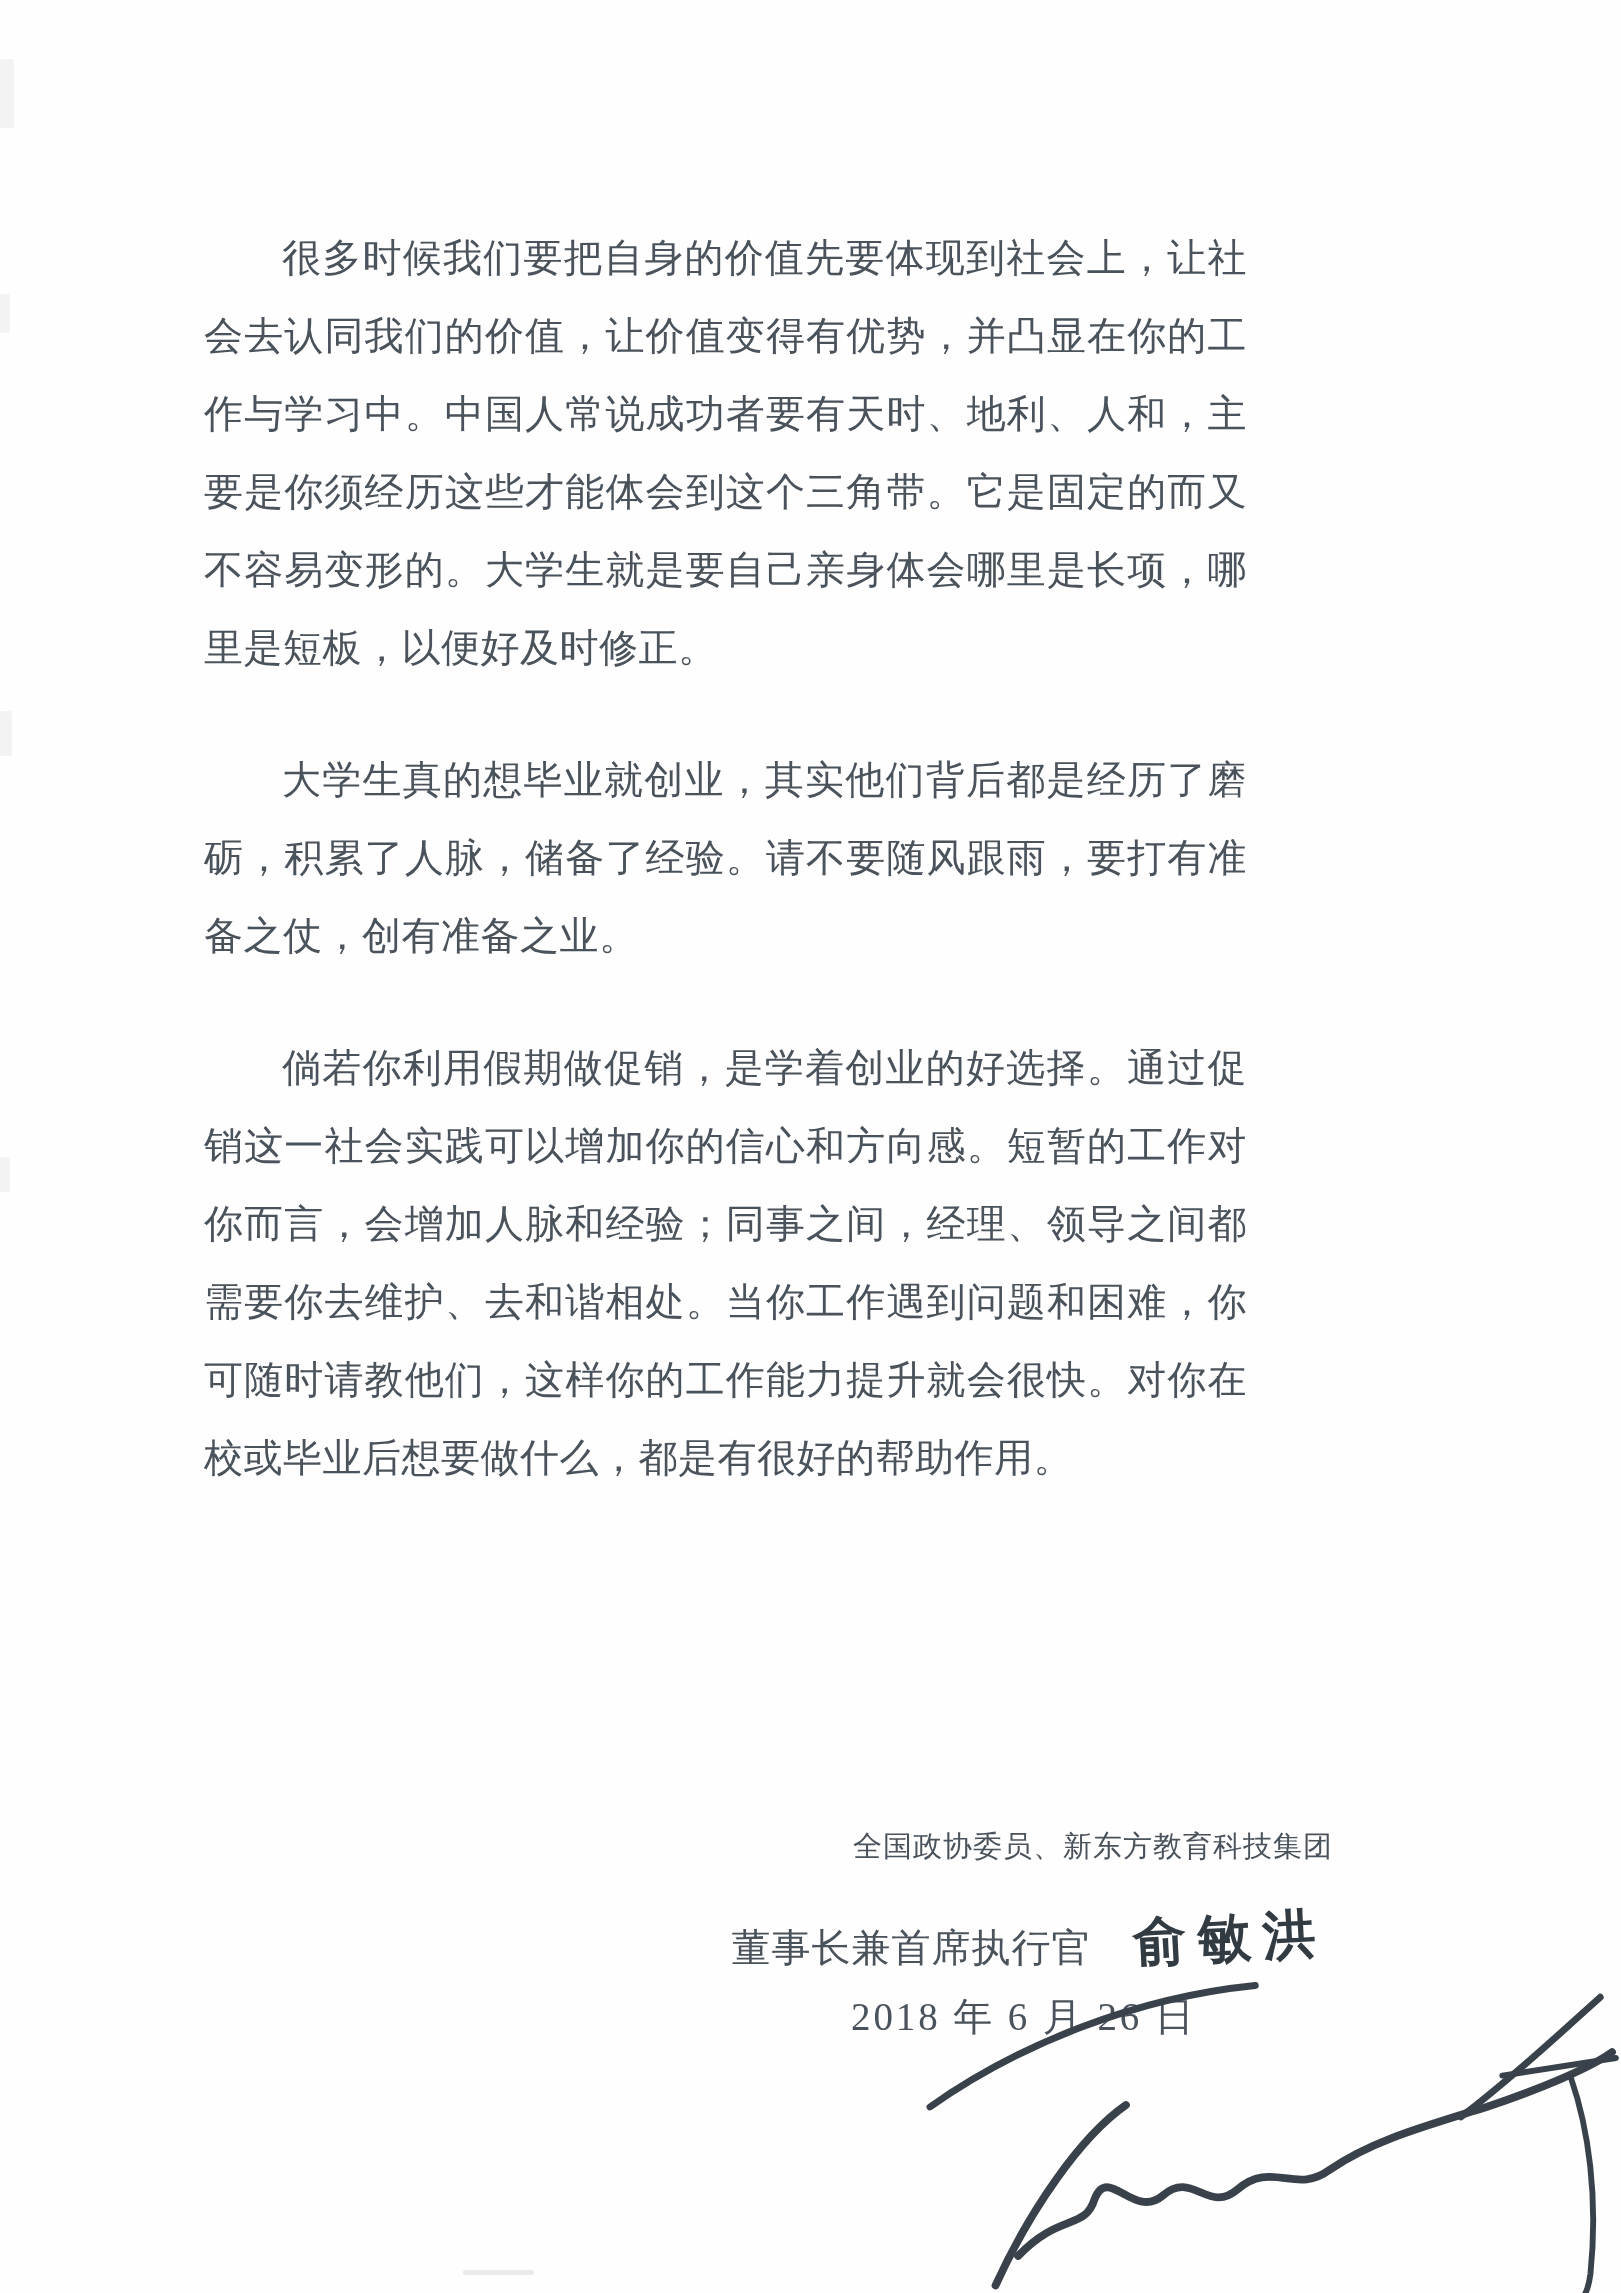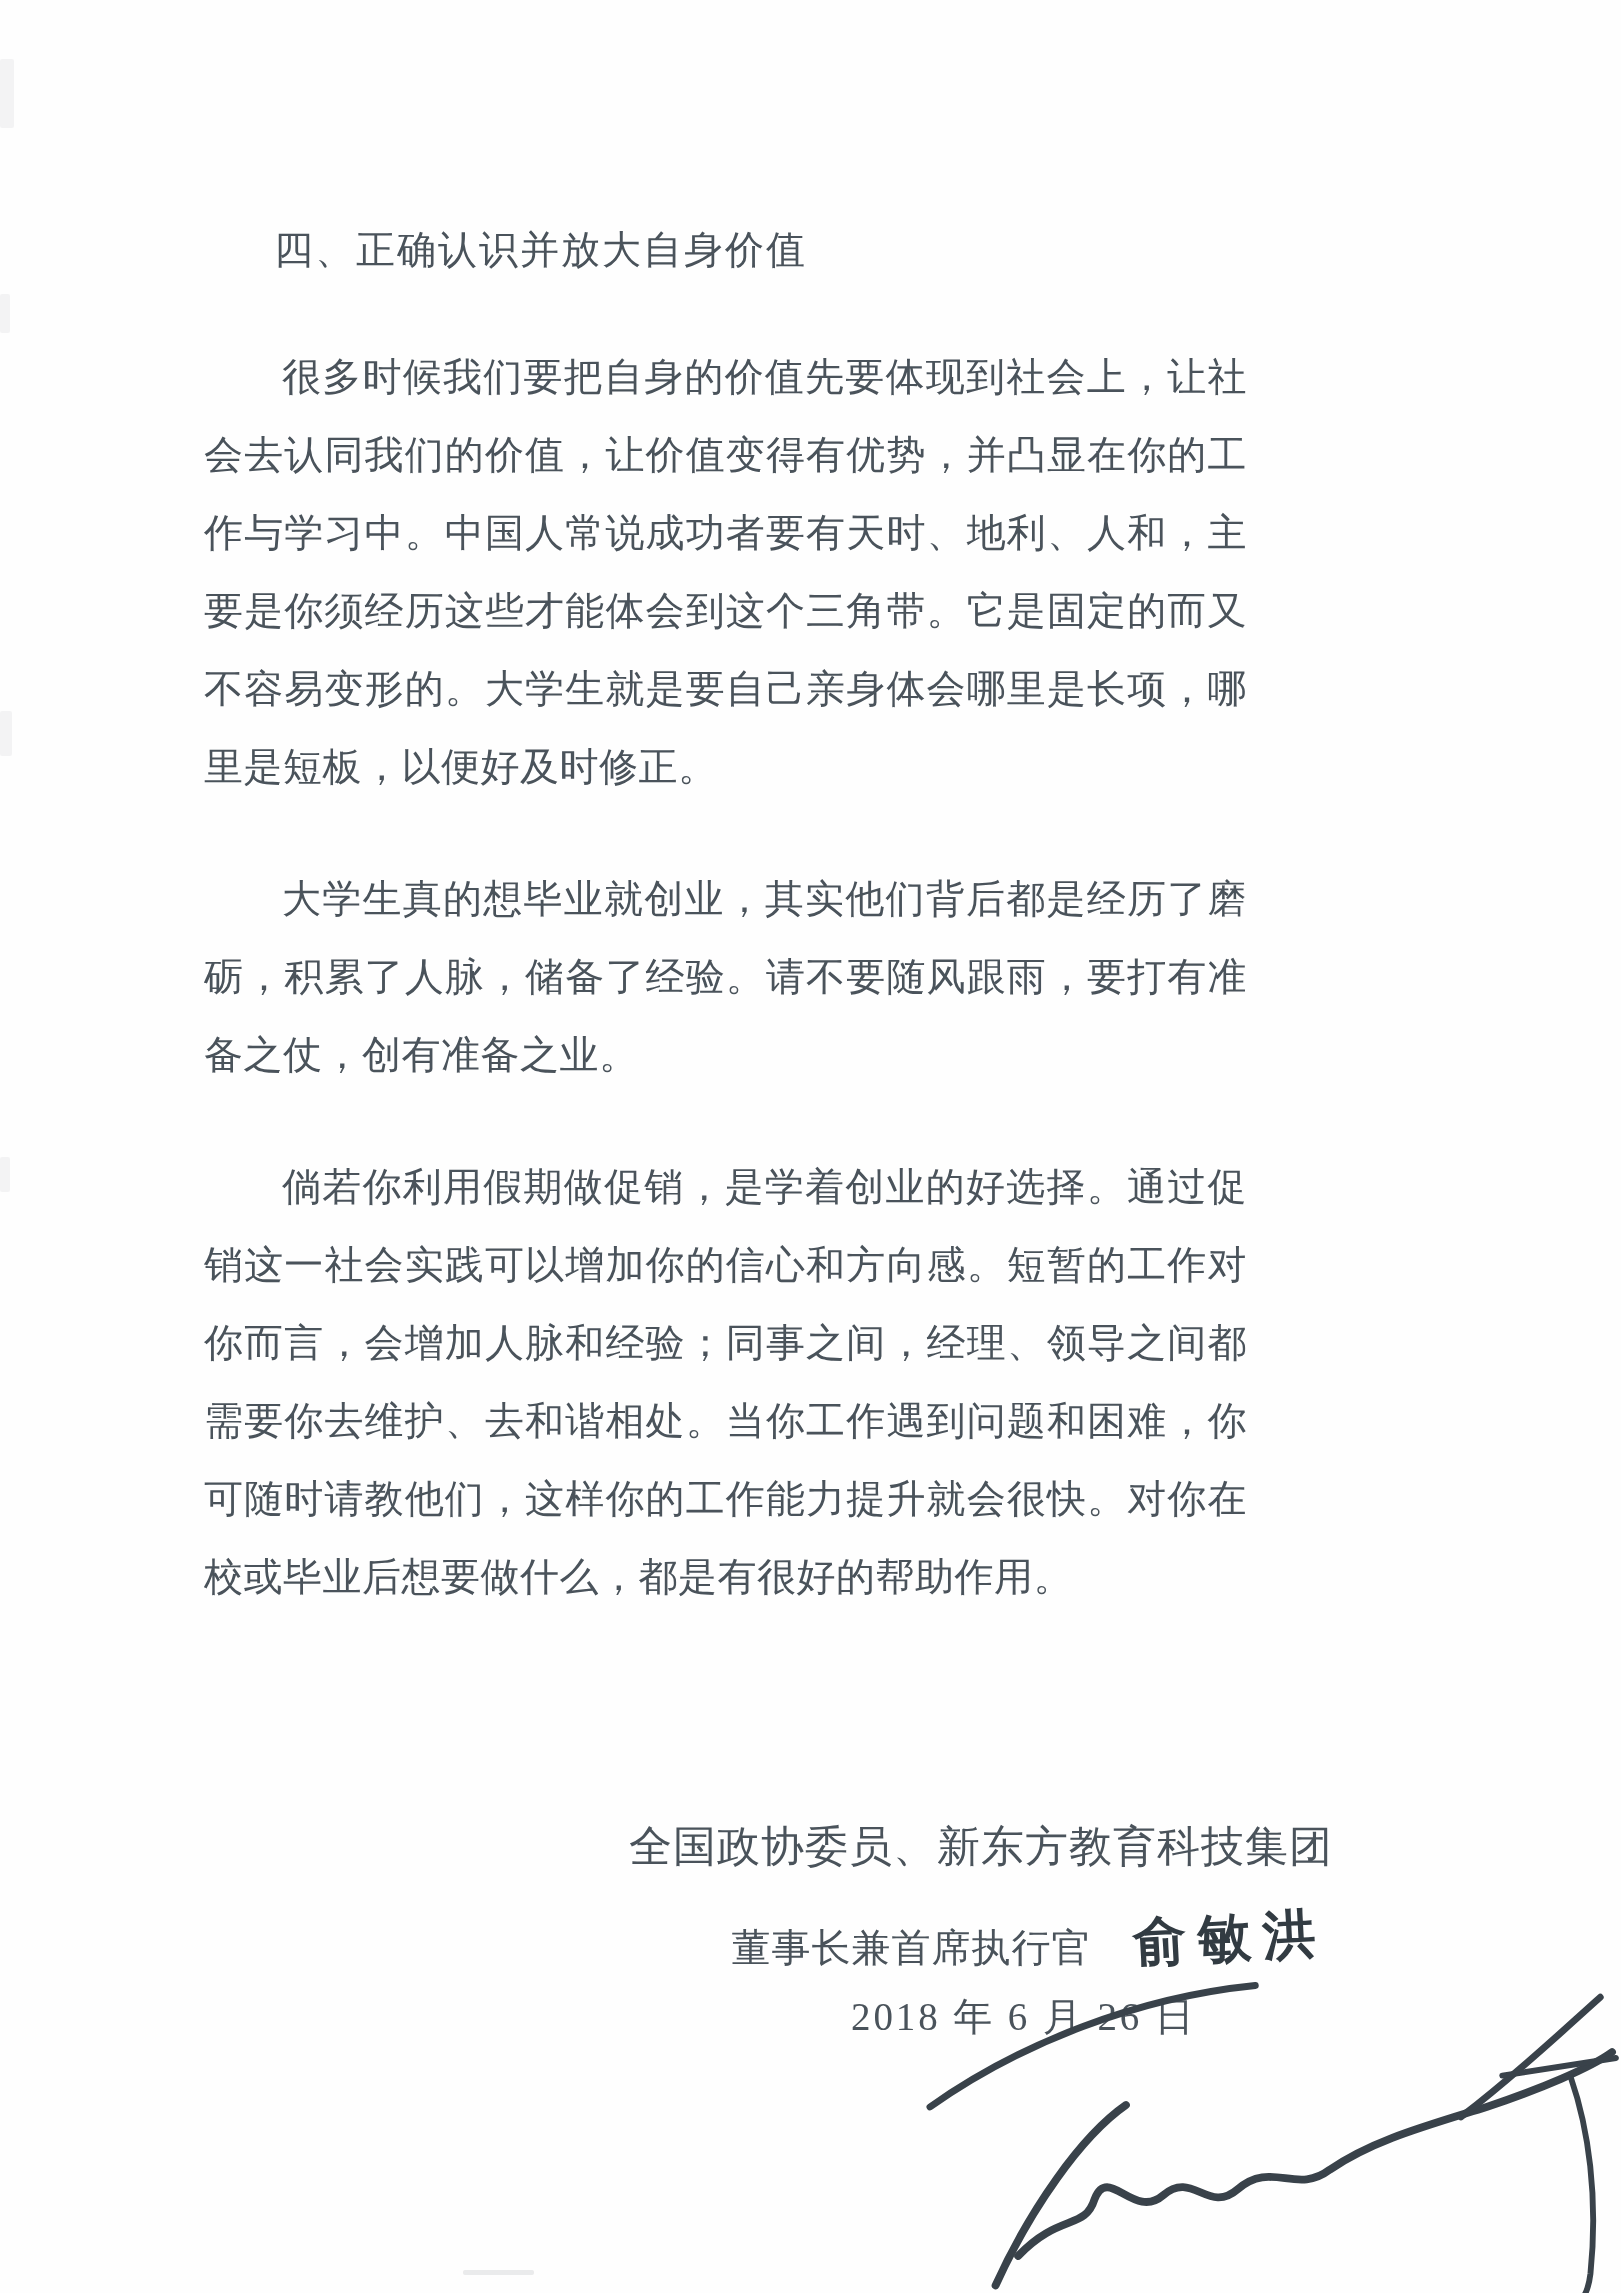--- a/index.html
+++ b/index.html
@@ -41,21 +41,21 @@
     margin: 8px;
     color: #4a535b;
   }
   .para + .para {
     margin-top: 54px;
   }
   .sig-org {
     position: absolute;
     top: 1819px;
     right: 288px;
-    font-size: 43px;
+    font-size: 29px;
     line-height: 55px;
     letter-spacing: 1px;
     color: #4a535b;
     white-space: nowrap;
   }
   .sig-title-row {
     position: absolute;
     top: 1903px;
     right: 294px;
     display: flex;
@@ -104,21 +104,20 @@
   .a3 { left: 0;   top: 711px;  width: 11.8px; height: 45px;  }
   .a4 { left: 0;   top: 1157px; width: 9.8px; height: 35px;  }
   .a5 { left: 463px; top: 2270px; width: 71px; height: 4.9px; background: rgba(60,70,80,0.10); }
 </style>
 </head>
 <body>
 
 <div class="page">
 
   <div class="letter-body">
-    <div class="heading">四、正确认识并放大自身价值</div>
     <p class="para">很多时候我们要把自身的价值先要体现到社会上，让社会去认同我们的价值，让价值变得有优势，并凸显在你的工作与学习中。中国人常说成功者要有天时、地利、人和，主要是你须经历这些才能体会到这个三角带。它是固定的而又不容易变形的。大学生就是要自己亲身体会哪里是长项，哪里是短板，以便好及时修正。</p>
     <p class="para">大学生真的想毕业就创业，其实他们背后都是经历了磨砺，积累了人脉，储备了经验。请不要随风跟雨，要打有准备之仗，创有准备之业。</p>
     <p class="para">倘若你利用假期做促销，是学着创业的好选择。通过促销这一社会实践可以增加你的信心和方向感。短暂的工作对你而言，会增加人脉和经验；同事之间，经理、领导之间都需要你去维护、去和谐相处。当你工作遇到问题和困难，你可随时请教他们，这样你的工作能力提升就会很快。对你在校或毕业后想要做什么，都是有很好的帮助作用。</p>
   </div>
 
   <div class="sig-org">全国政协委员、新东方教育科技集团</div>
 
   <div class="sig-title-row">
     <span class="sig-title">董事长兼首席执行官</span>
     <span class="sig-name">俞敏洪</span>

